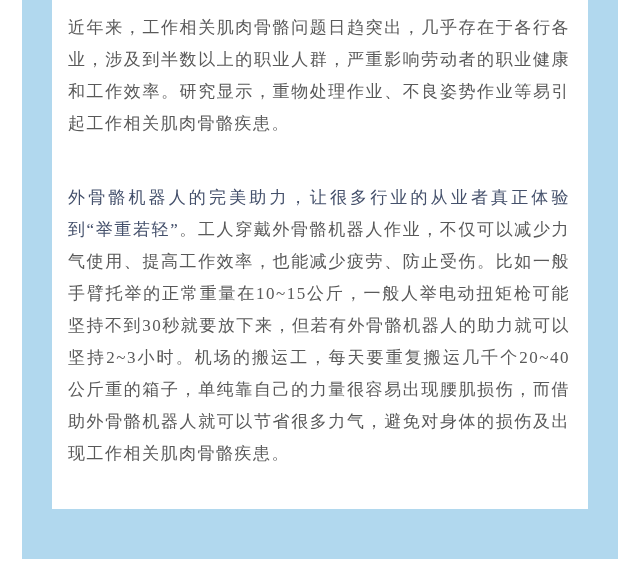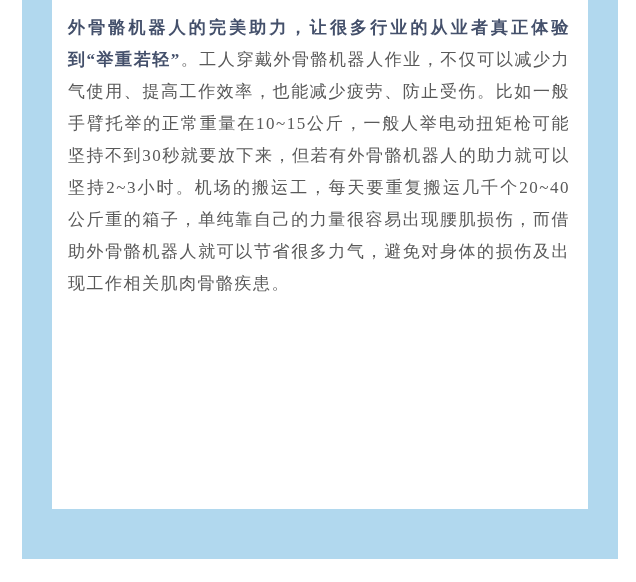--- a/index.html
+++ b/index.html
@@ -39,26 +39,27 @@
     line-height: 32px;
     letter-spacing: 1.5px;
     color: #595959;
     text-align: justify;
     text-justify: inter-ideograph;
   }
   .para-intro {
     margin-bottom: 42px;
   }
   .para-lead-bold {
-    font-weight: bold;
+    font-weight: normal;
     color: #44506b;
     margin-top: 35px;
   }
 </style>
 </head>
 <body>
 
 <div class="page">
   <div class="frame"></div>
   <div class="content">
+    <p class="para para-intro">近年来，工作相关肌肉骨骼问题日趋突出，几乎存在于各行各业，涉及到半数以上的职业人群，严重影响劳动者的职业健康和工作效率。研究显示，重物处理作业、不良姿势作业等易引起工作相关肌肉骨骼疾患。</p>
     <p class="para"><span class="para-lead-bold">外骨骼机器人的完美助力，让很多行业的从业者真正体验到“举重若轻”</span><span>。工人穿戴外骨骼机器人作业，不仅可以减少力气使用、提高工作效率，也能减少疲劳、防止受伤。比如一般手臂托举的正常重量在10~15公斤，一般人举电动扭矩枪可能坚持不到30秒就要放下来，但若有外骨骼机器人的助力就可以坚持2~3小时。机场的搬运工，每天要重复搬运几千个20~40公斤重的箱子，单纯靠自己的力量很容易出现腰肌损伤，而借助外骨骼机器人就可以节省很多力气，避免对身体的损伤及出现工作相关肌肉骨骼疾患。</span></p>
   </div>
 </div>
 
 </body></html>

